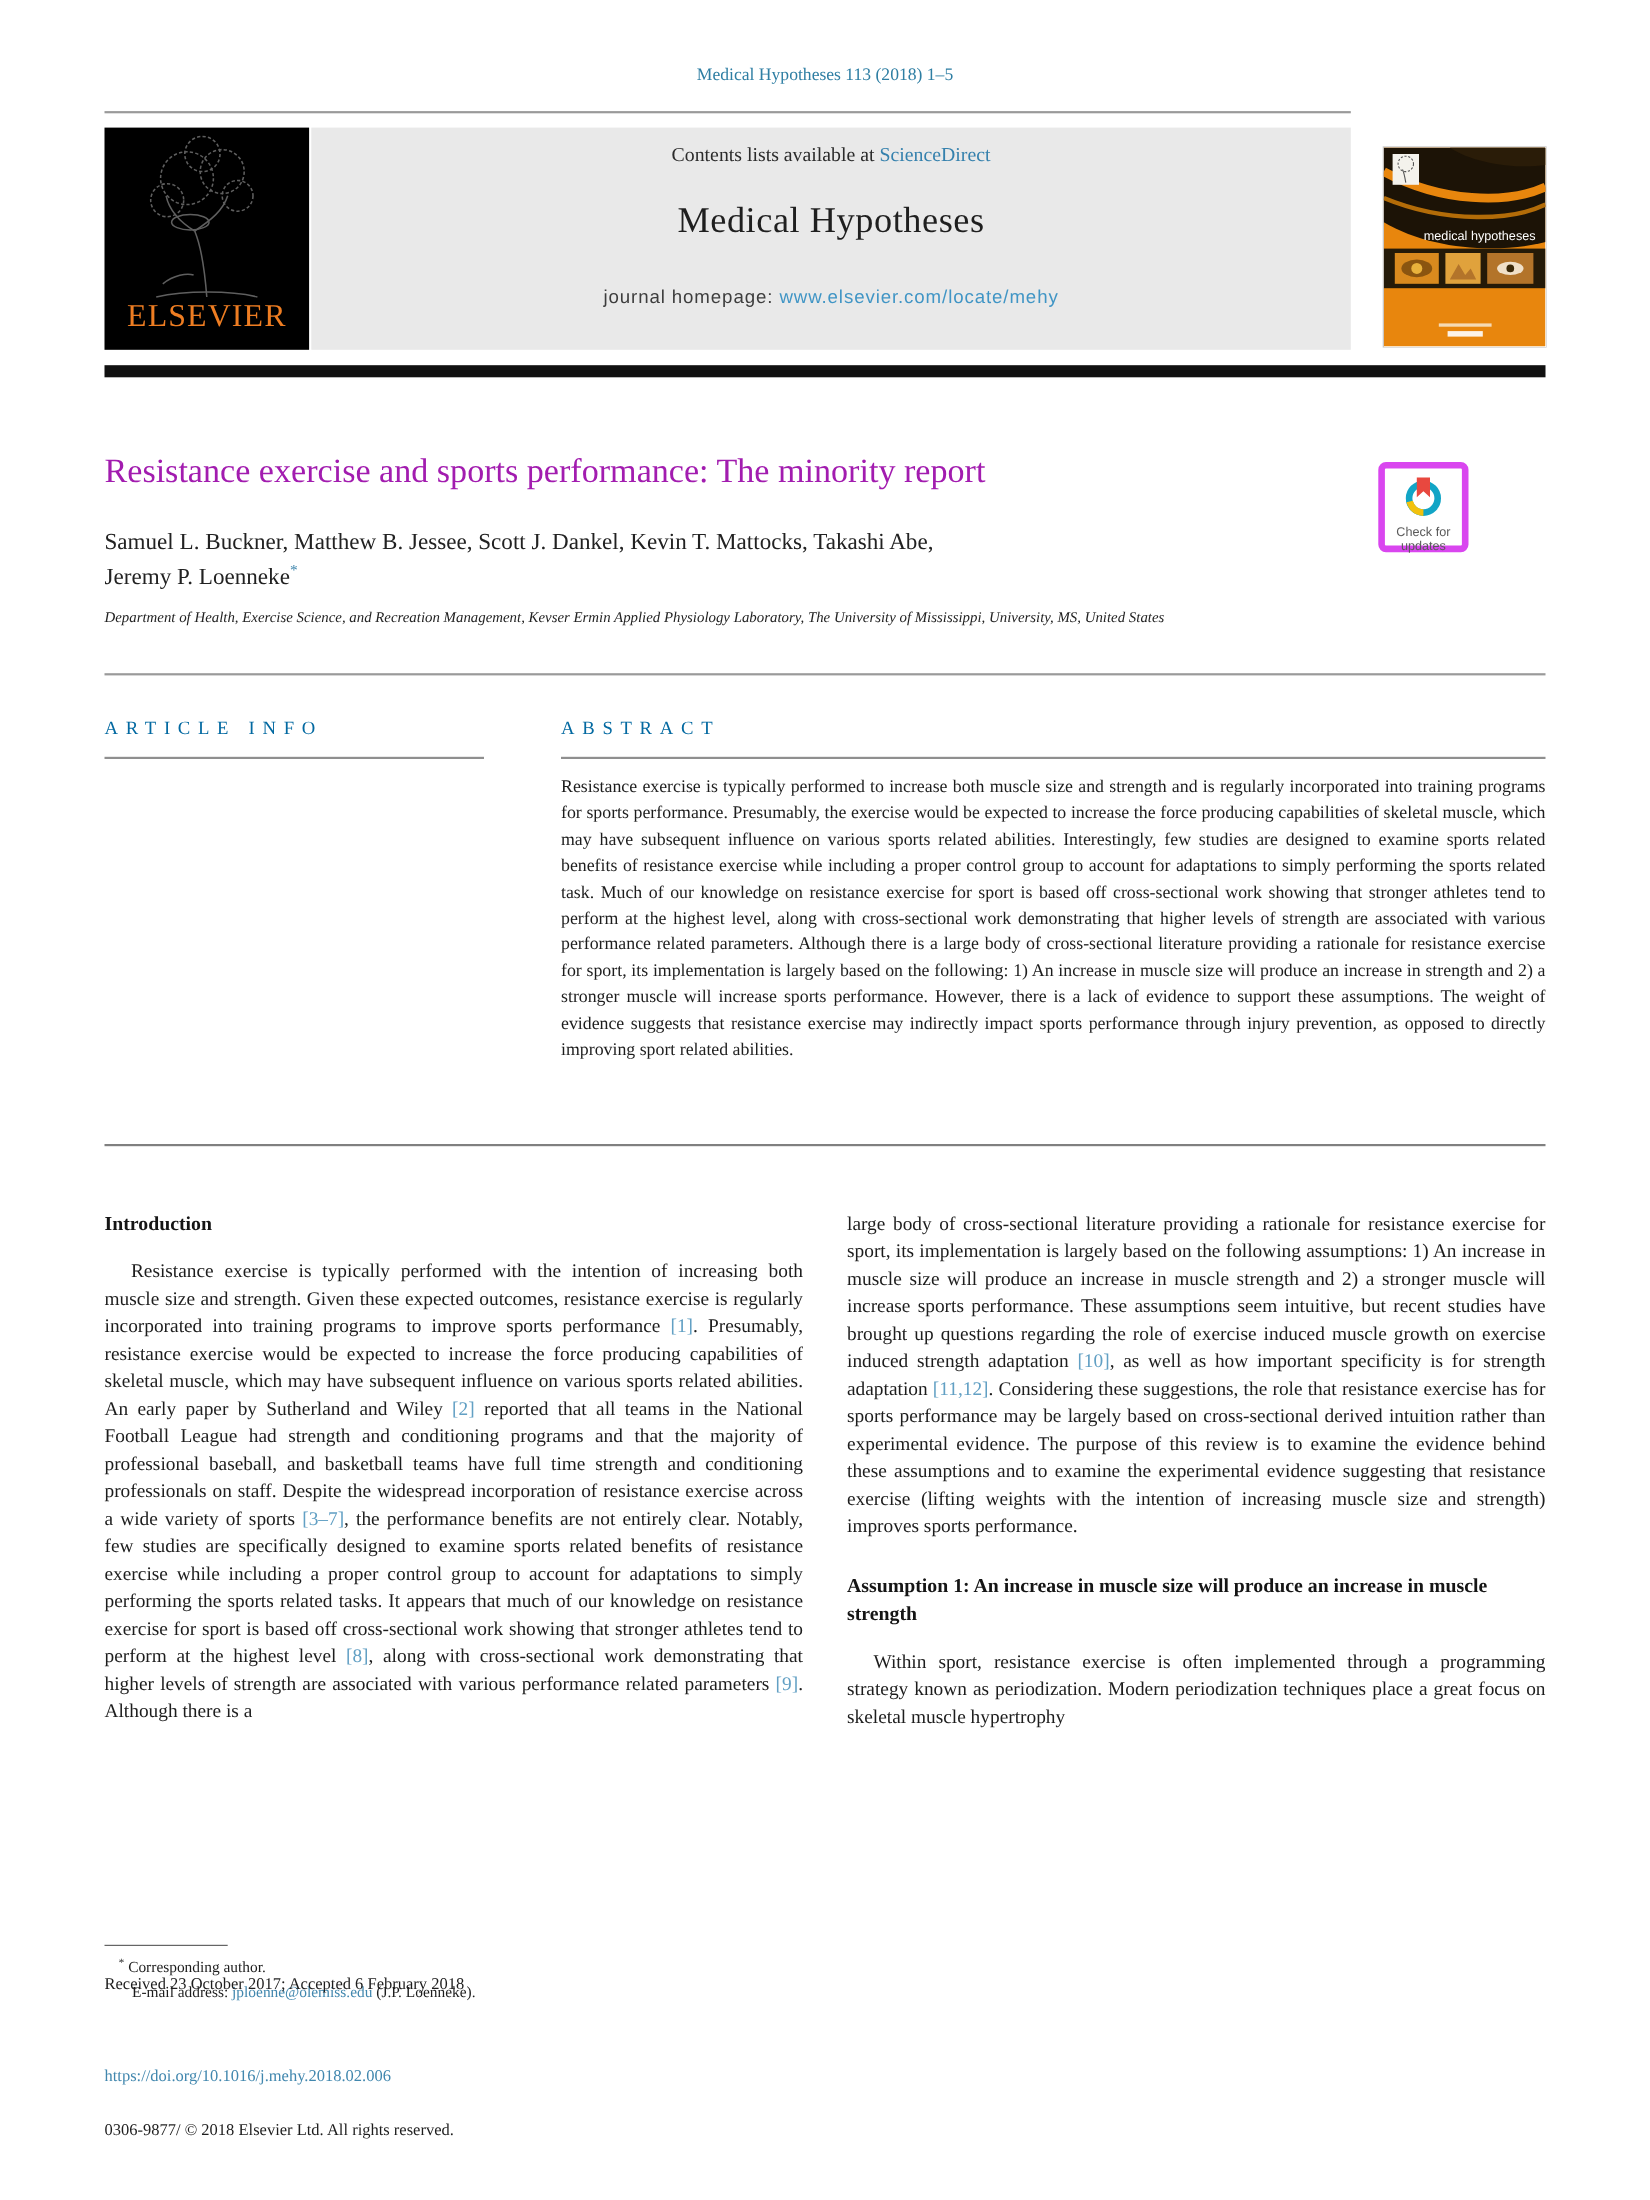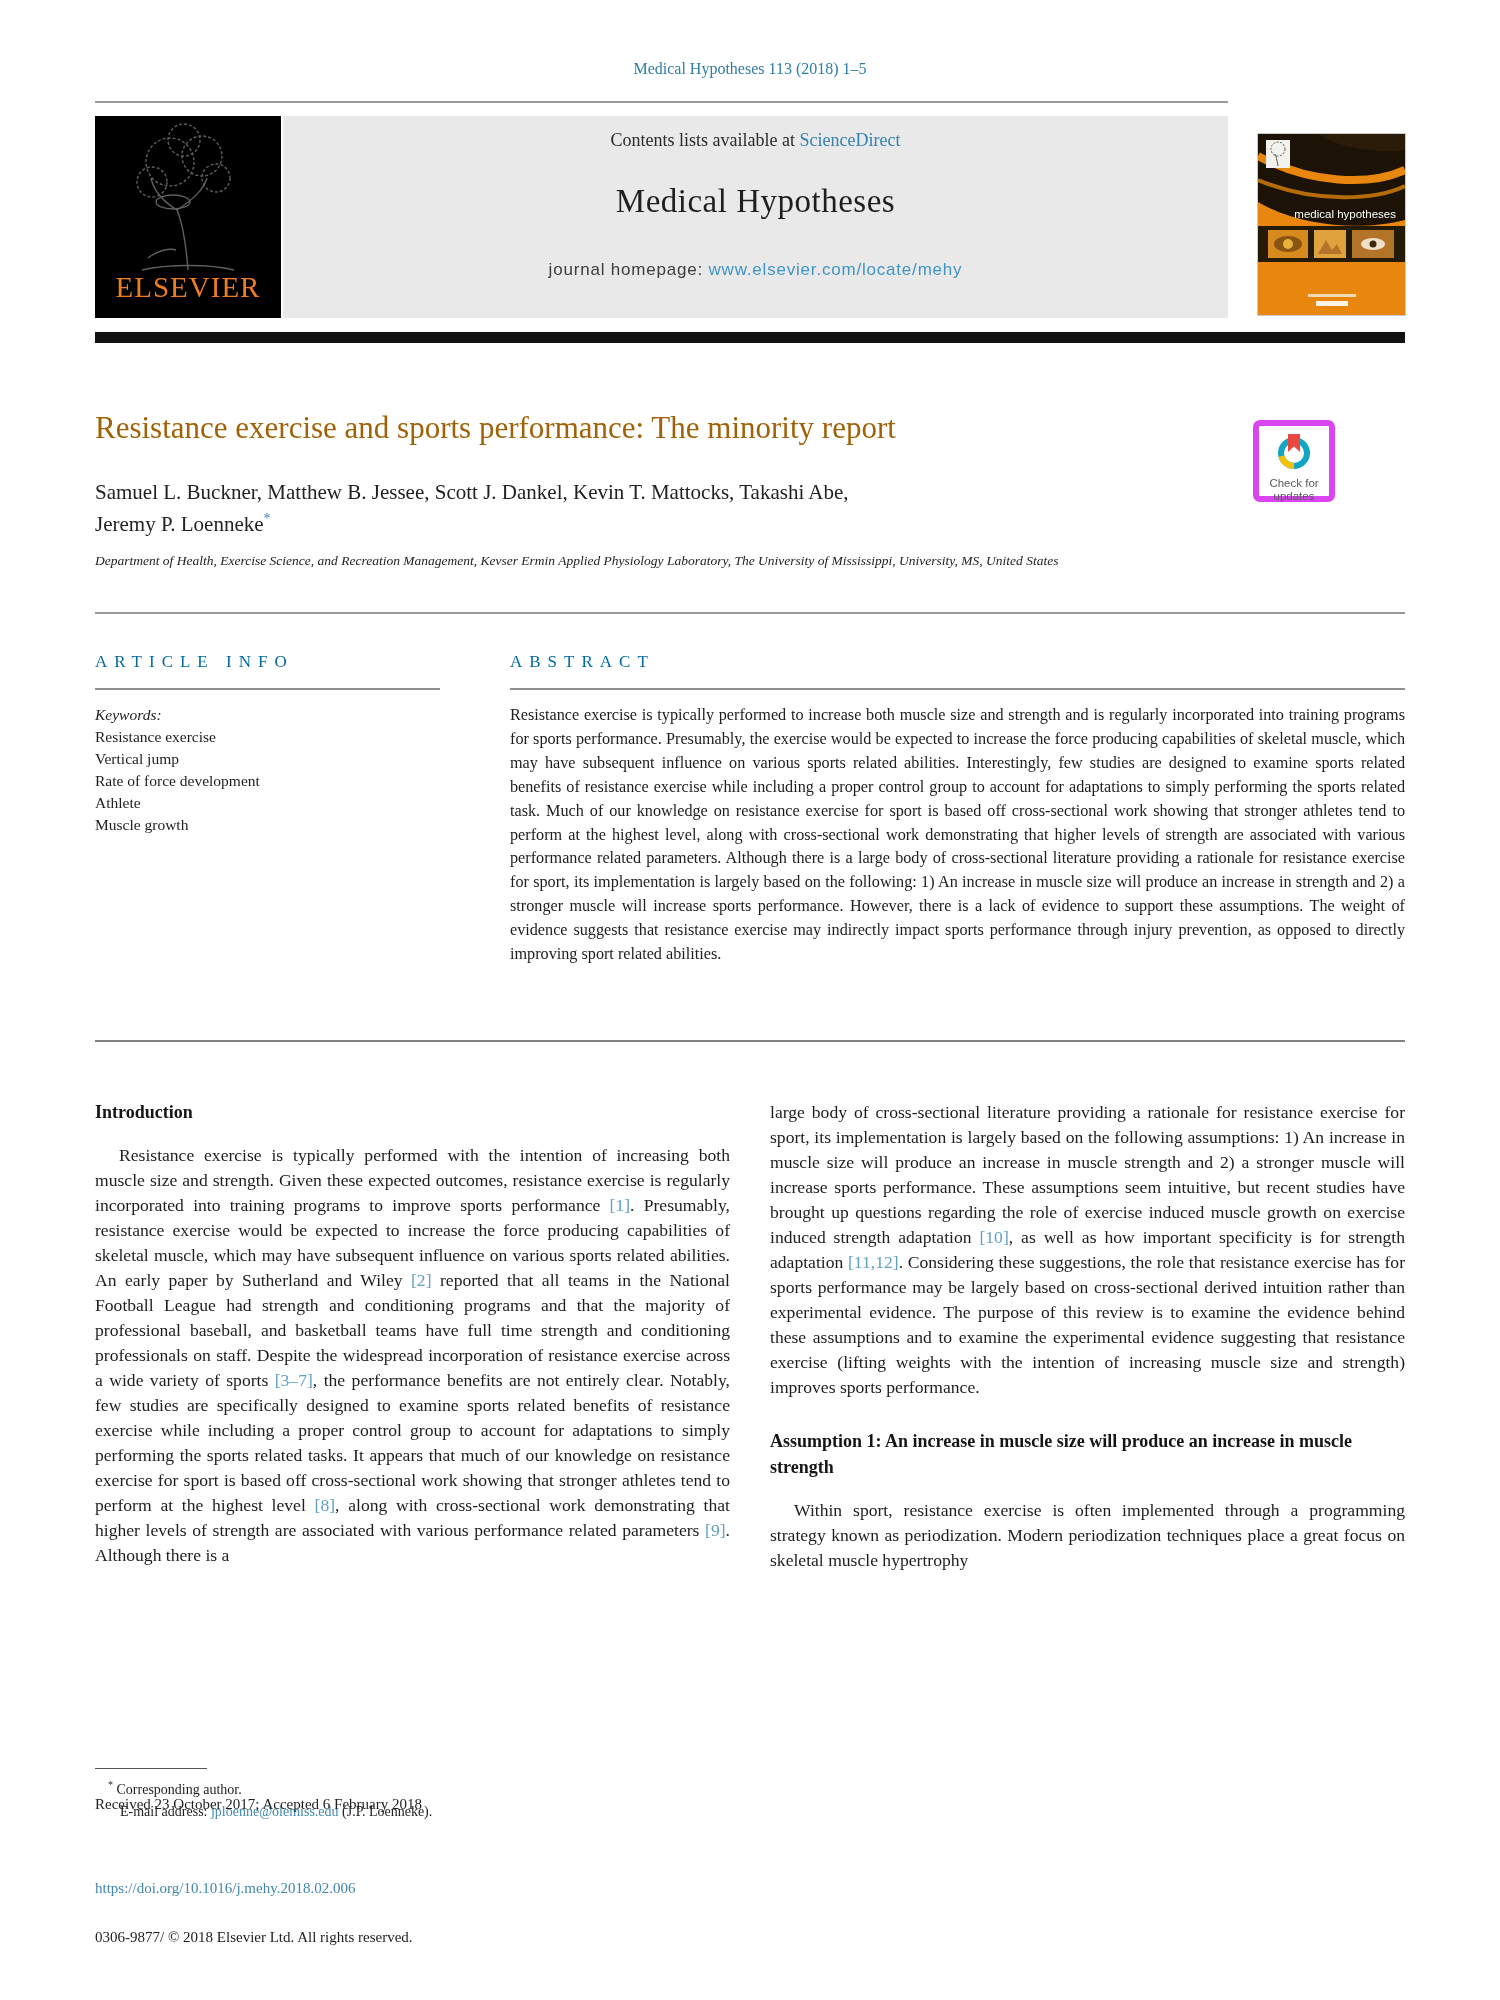--- a/index.html
+++ b/index.html
@@ -40,21 +40,21 @@
     margin-top: 40px; font-family: "Liberation Sans", sans-serif;
     font-size: 17px; letter-spacing: 0.8px; color: #3d3d3d;
   }
   .link-homepage { color: #4095c5; text-decoration: none; cursor: pointer; }
 
   .cover { left: 1258px; top: 134px; width: 147px; height: 181px; box-shadow: 0 0 0 1px #c9c9c9; }
 
   .black-bar { left: 95px; top: 332px; width: 1310px; height: 11px; background: #111; }
 
   
-  .article-title { left: 95px; top: 410px; width: 1140px; font-size: 31px; color: #a16207; }
+  .article-title { left: 95px; top: 410px; width: 1140px; font-size: 31px; color: #a21caf; }
   .badge {
     left: 1253px; top: 420px; width: 82px; height: 82px;
     background: #fff; border: 6px solid #d946ef; border-radius: 7px;
     text-align: center; cursor: pointer;
   }
   .badge-text {
     font-family: "Liberation Sans", sans-serif; font-size: 11.5px; line-height: 13px;
     color: #5a5a5a; margin-top: 1px;
   }
   .authors { left: 95px; top: 476px; width: 1200px; font-size: 21px; line-height: 32px; color: #222; }
@@ -183,28 +183,20 @@
 
   <div class="abs authors">
     <div>Samuel L. Buckner, Matthew B. Jessee, Scott J. Dankel, Kevin T. Mattocks, Takashi Abe,</div>
     <div><span>Jeremy P. Loenneke</span><span class="corr-mark">*</span></div>
   </div>
   <div class="abs author-rule"></div>
 
   <div class="abs info-col">
     <div class="sec-heading">ARTICLE INFO</div>
     <div class="info-rule"></div>
-    <div class="keywords">
-      <div class="kw-label">Keywords:</div>
-      <div>Resistance exercise</div>
-      <div>Vertical jump</div>
-      <div>Rate of force development</div>
-      <div>Athlete</div>
-      <div>Muscle growth</div>
-    </div>
   </div>
 
   <div class="abs abstract-col">
     <div class="sec-heading">ABSTRACT</div>
     <div class="abstract-rule"></div>
     <div class="abstract-text">Resistance exercise is typically performed to increase both muscle size and strength and is regularly incorporated into training programs for sports performance. Presumably, the exercise would be expected to increase the force producing capabilities of skeletal muscle, which may have subsequent influence on various sports related abilities. Interestingly, few studies are designed to examine sports related benefits of resistance exercise while including a proper control group to account for adaptations to simply performing the sports related task. Much of our knowledge on resistance exercise for sport is based off cross-sectional work showing that stronger athletes tend to perform at the highest level, along with cross-sectional work demonstrating that higher levels of strength are associated with various performance related parameters. Although there is a large body of cross-sectional literature providing a rationale for resistance exercise for sport, its implementation is largely based on the following: 1) An increase in muscle size will produce an increase in strength and 2) a stronger muscle will increase sports performance. However, there is a lack of evidence to support these assumptions. The weight of evidence suggests that resistance exercise may indirectly impact sports performance through injury prevention, as opposed to directly improving sport related abilities.</div>
   </div>
 
   <div class="abs mid-rule"></div>
 

